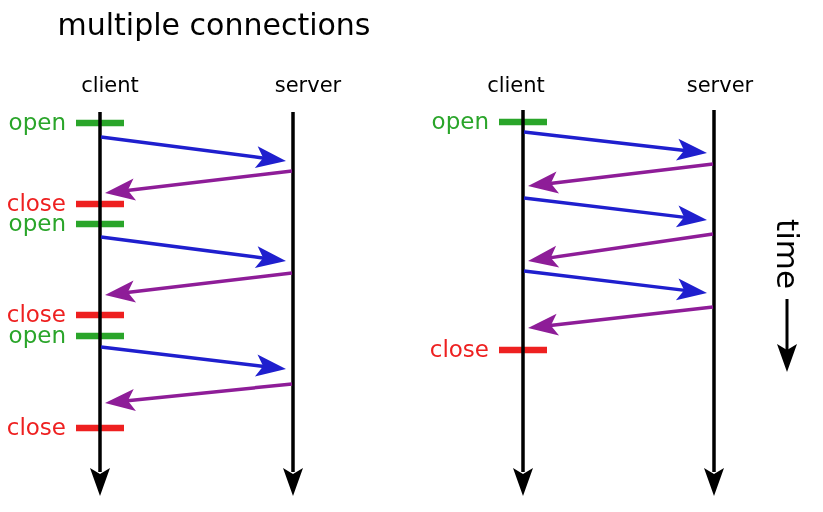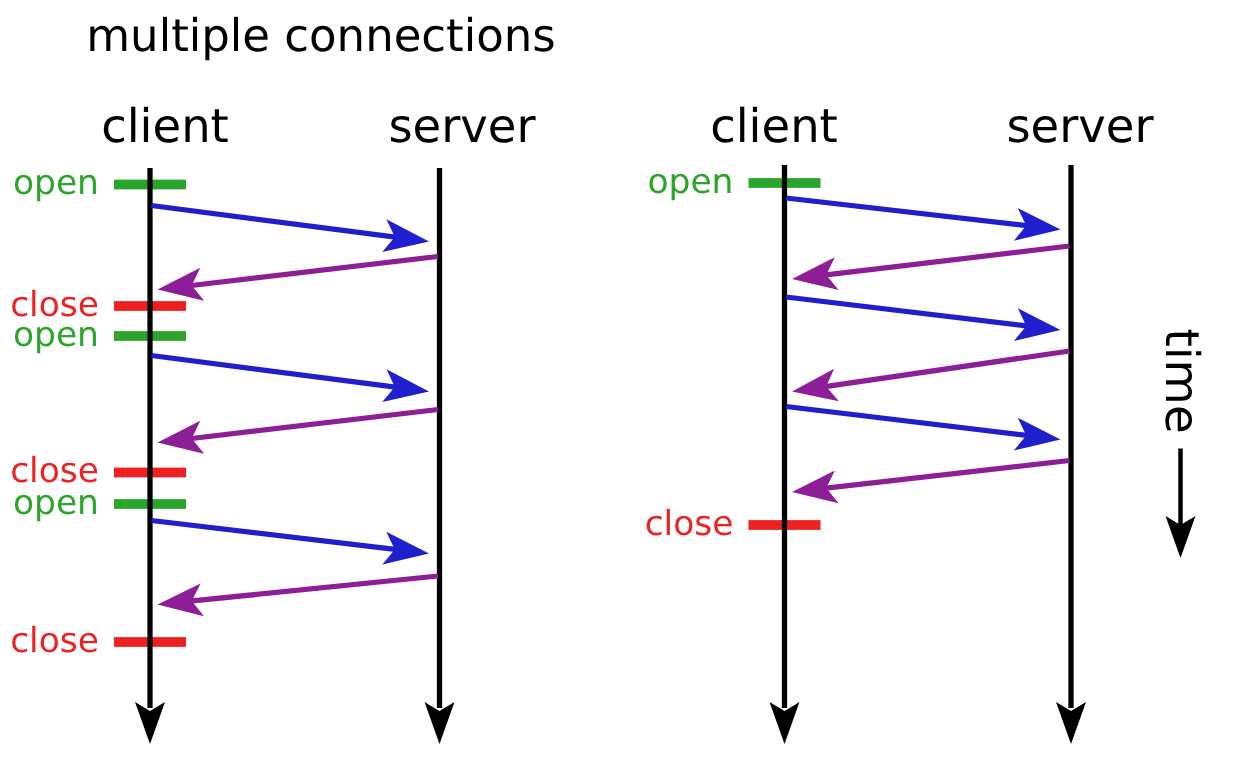--- a/index.html
+++ b/index.html
@@ -1,21 +1,21 @@
 <!DOCTYPE html>
 <html><head>
 <meta charset="utf-8">
 <style>
   html,body{margin:0;padding:0;background:#ffffff;}
   body{width:823px;height:512px;overflow:hidden;font-family:"DejaVu Sans",sans-serif;}
   .stage{position:absolute;left:0;top:0;width:727px;height:512px;}
   svg{position:absolute;left:0;top:0;}
   .txt{position:absolute;white-space:nowrap;color:#000;line-height:1;}
   .title{font-size:30px;}
-  .ll{font-size:31px;}
+  .ll{font-size:21px;}
   .evt{position:absolute;font-size:23px;white-space:nowrap;line-height:1.1;}
   .ct{transform:translateX(-50%);}
   .cm{transform:translate(-50%,-50%);}
   .rm{transform:translate(-100%,-50%);}
   .rot90{font-size:31px;transform:translate(-50%,-50%) rotate(90deg);}
 </style>
 </head>
 <body>
 
 <div class="stage">

